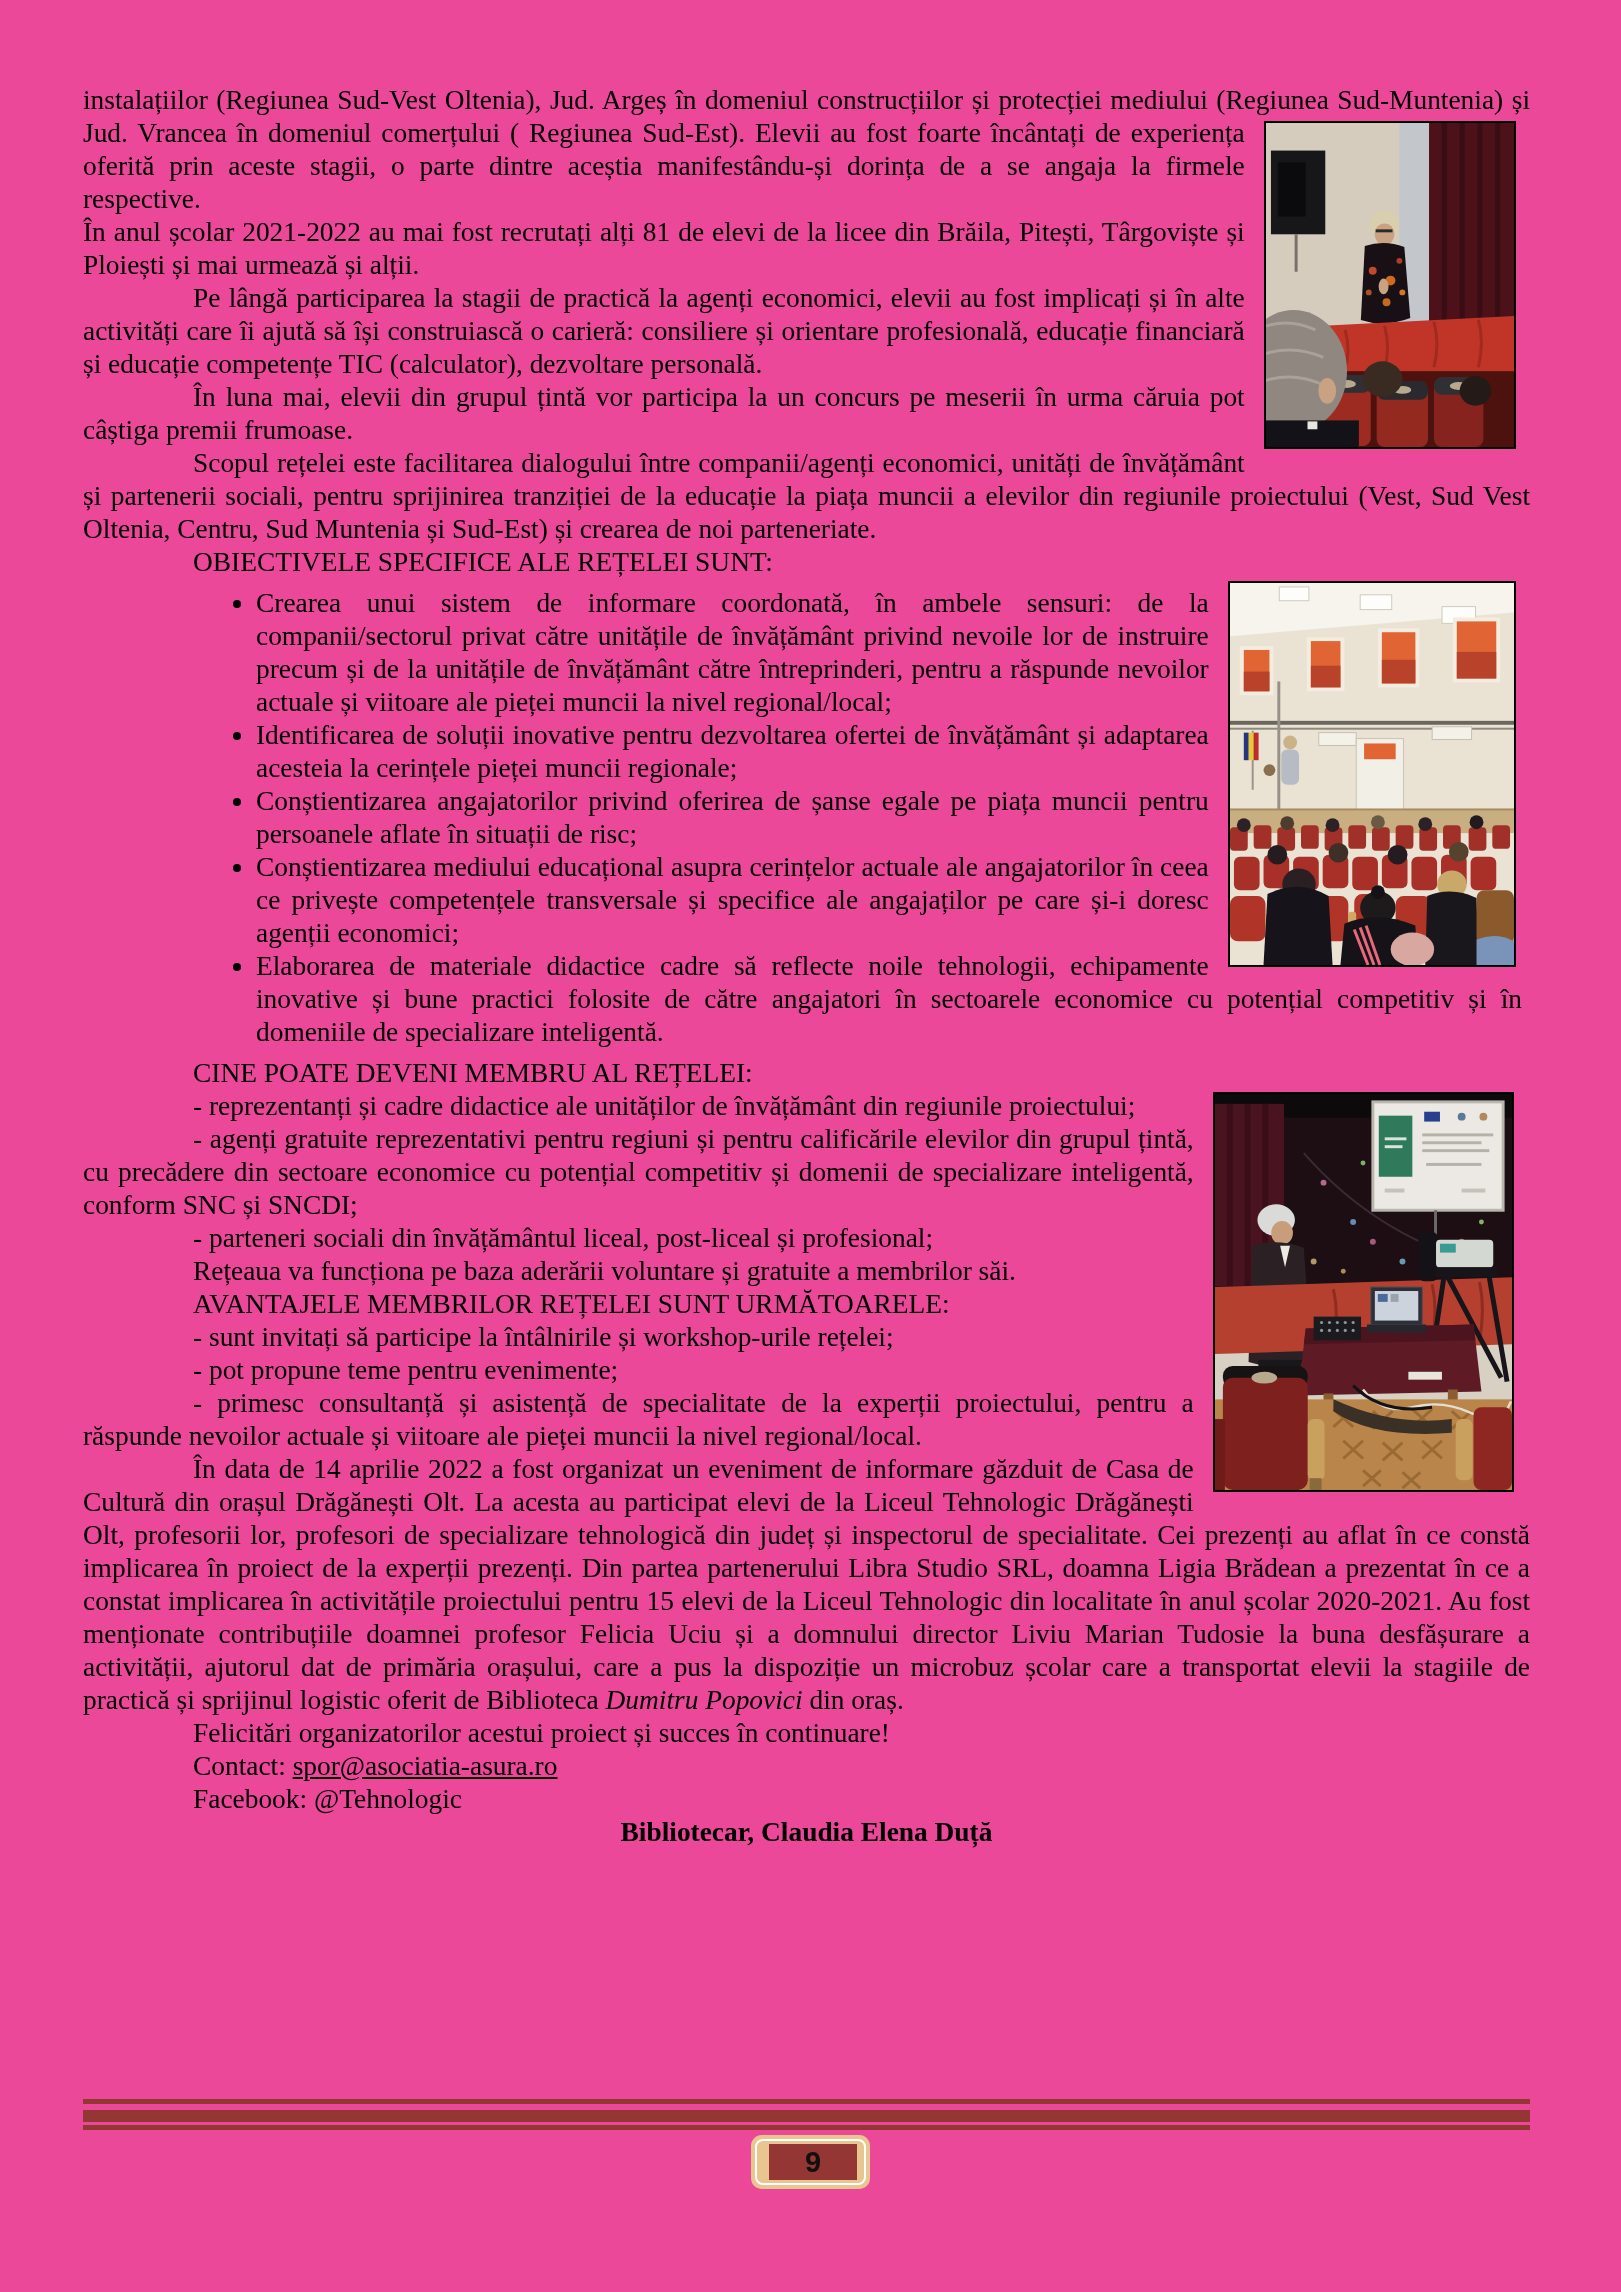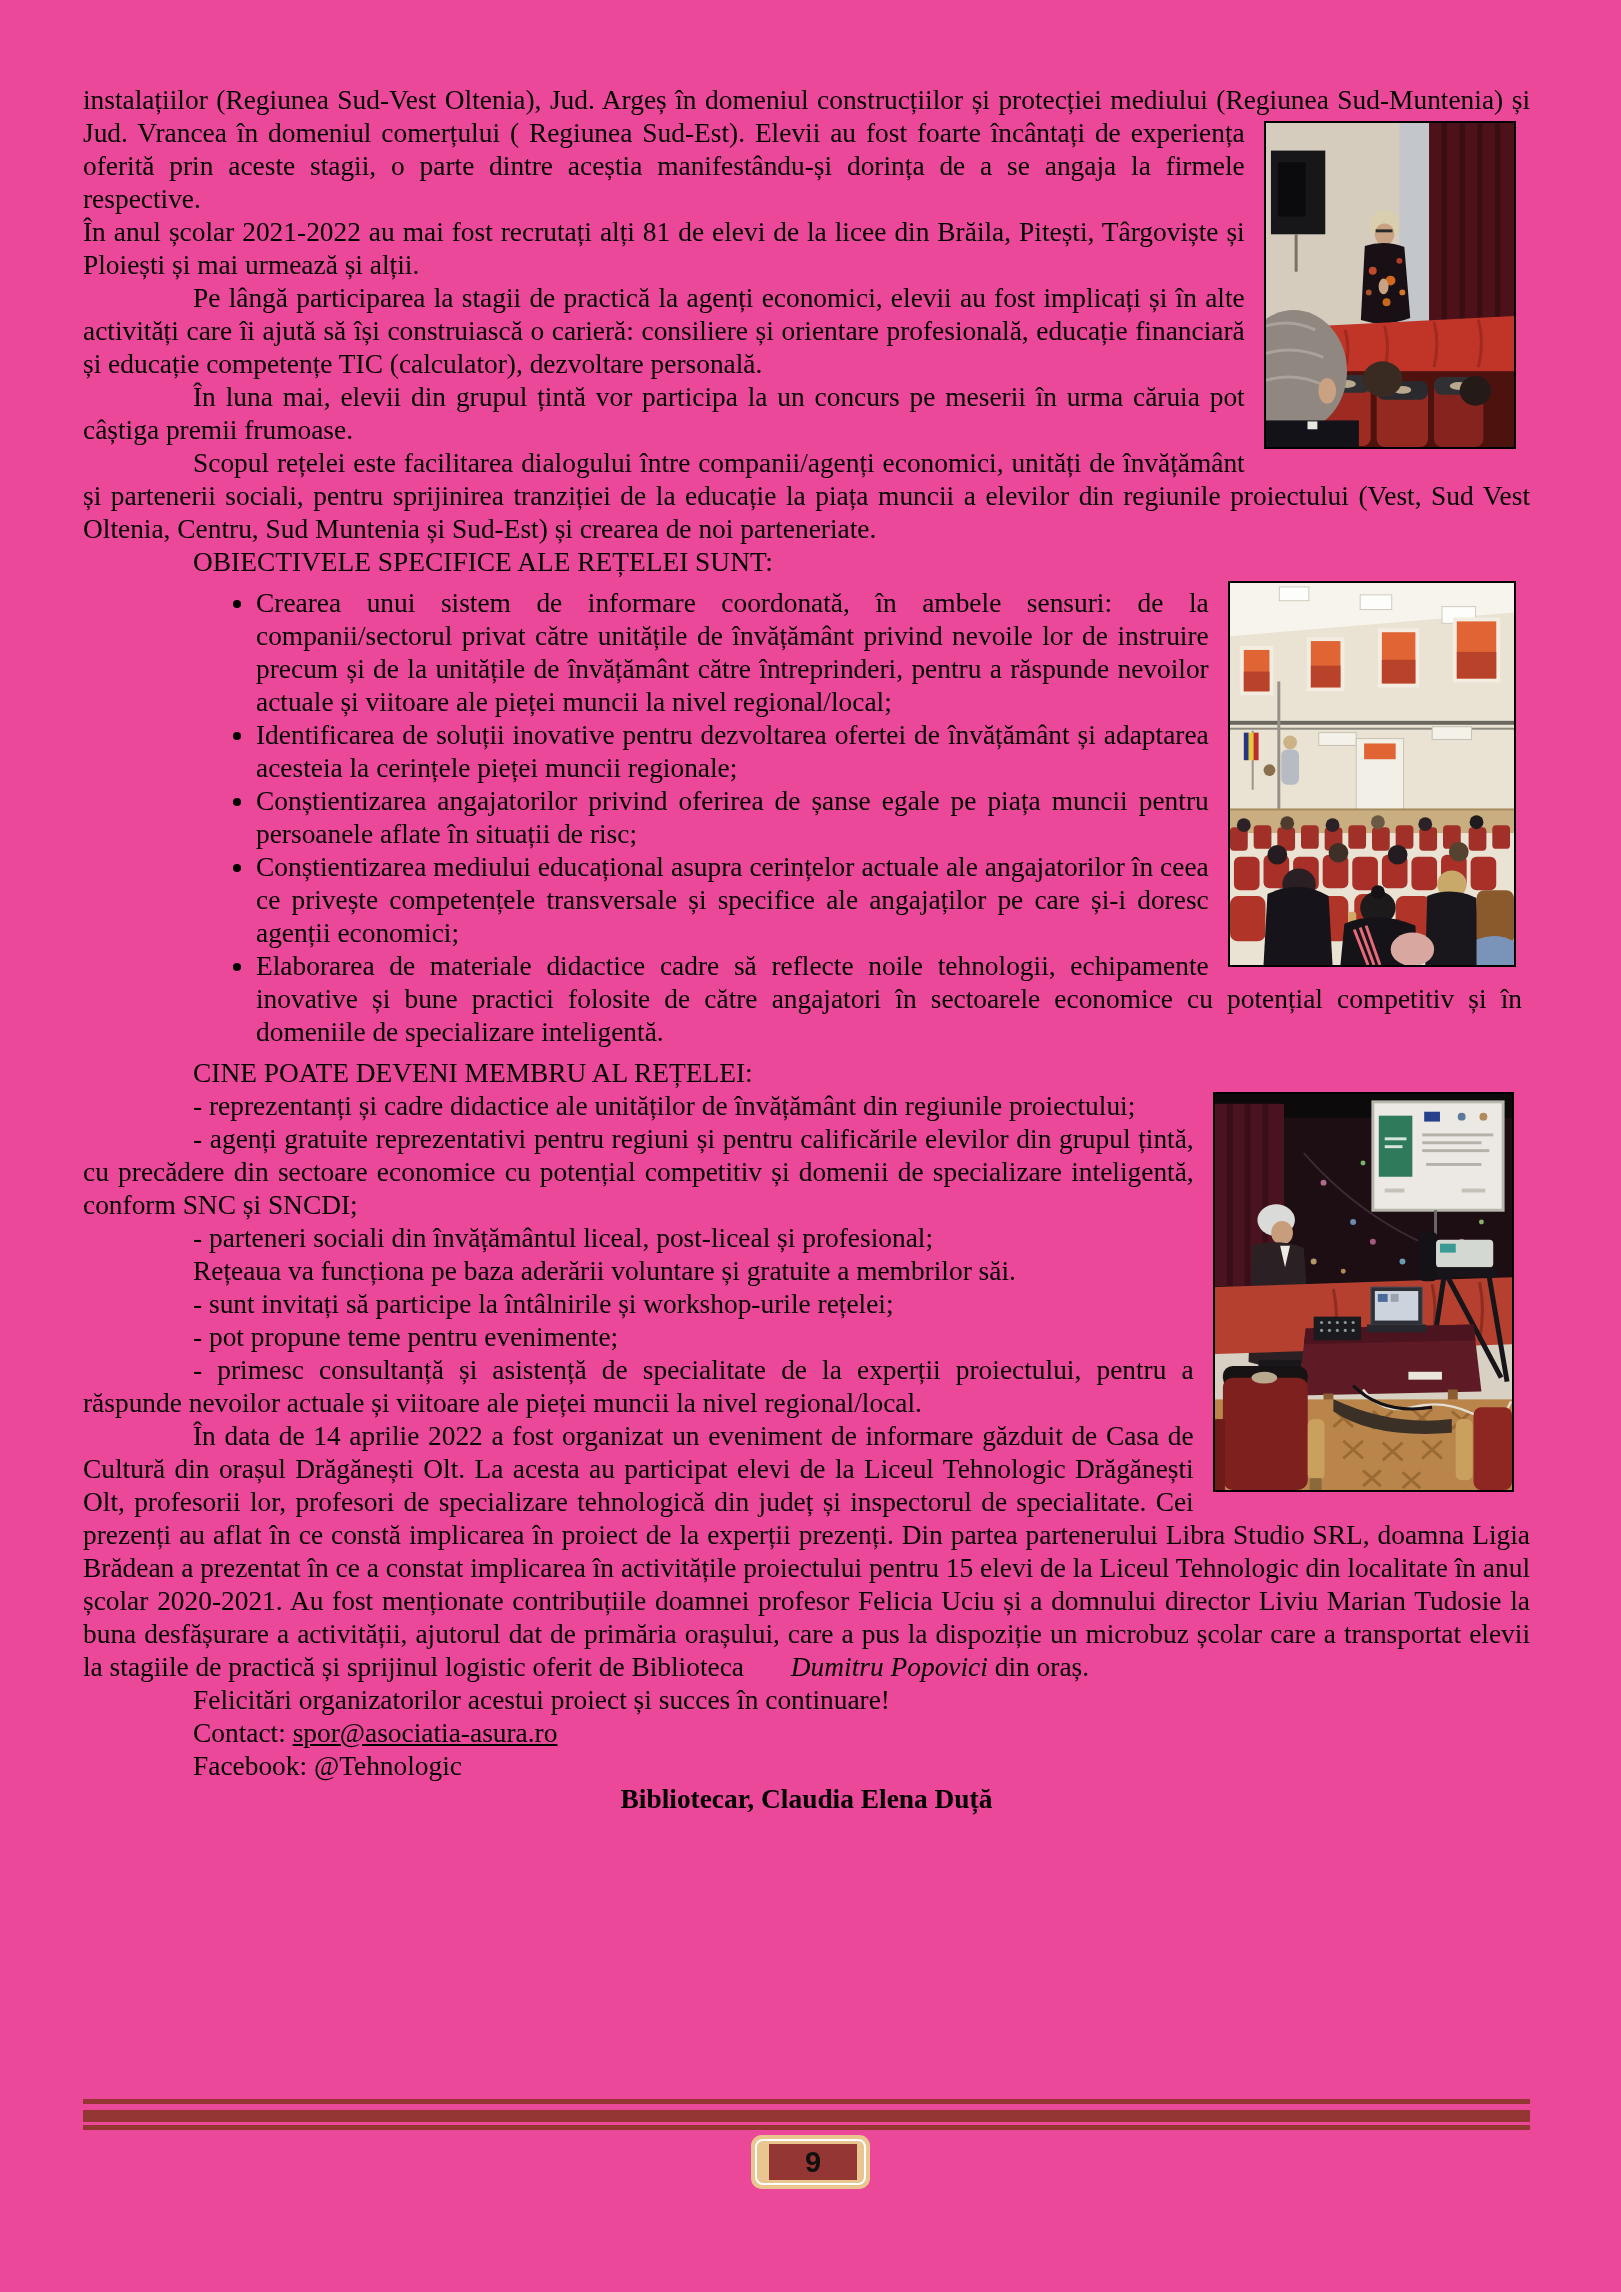--- a/index.html
+++ b/index.html
@@ -10,21 +10,21 @@
     background: #ec4899; overflow: hidden; margin: 0 auto;
   }
   .content {
     position: absolute; left: 83px; top: 84px; width: 1447px;
     font-size: 27.4px; line-height: 33px; color: #000; text-align: justify;
   }
   p.para { text-indent: 110px; }
   p.flush { text-indent: 0; }
   .sig { text-align: center; font-weight: bold; text-indent: 0; }
   a.doc-link { color: #000; text-decoration: underline; cursor: pointer; }
-  em.book { font-style: italic; margin-left: 40px; }
+  em.book { font-style: italic; }
   ul.bullets { margin: 8px; padding-left: 165px; list-style: disc outside; }
   ul.bullets li { text-align: justify; }
   .photo { float: right; clear: right; border: 2.9px solid #000; background:#d8d0c2; }
   .photo svg { display:block; width:100%; height:100%; }
   .photo1 { width: 252px; height: 328px; margin: 3.9px 13.7px 7.8px 19.6px; }
   .photo2 { width: 288px; height: 386px; margin: 2px 13.7px 9.8px 19.6px; }
   .photo3 { width: 301px; height: 400px; margin: 2px 15.7px 9.8px 19.6px; }
   .rule { position: absolute; left: 83px; width: 1447px; background: #943634; }
   .rule1 { top: 2099px; height: 4.9px; }
   .rule2 { top: 2110px; height: 11.8px; }
@@ -304,20 +304,21 @@
       <rect x="262" y="318" width="39" height="84" rx="8" fill="#8e2622"></rect>
       <rect x="244" y="330" width="17" height="62" rx="6" fill="#c9a05e"></rect>
       <rect x="0" y="330" width="10" height="72" fill="#6e1b19"></rect>
     </svg>
       </div>
 
     <p class="para">- reprezentanți și cadre didactice ale unităților de învățământ din regiunile proiectului;</p>
     <p class="para">- agenți gratuite reprezentativi pentru regiuni și pentru calificările elevilor din grupul țintă, cu precădere din sectoare economice cu potențial competitiv și domenii de specializare inteligentă, conform SNC și SNCDI;</p>
     <p class="para">- parteneri sociali din învățământul liceal, post-liceal și profesional;</p>
     <p class="para">Rețeaua va funcționa pe baza aderării voluntare și gratuite a membrilor săi.</p>
+    <p class="para">AVANTAJELE MEMBRILOR REȚELEI SUNT URMĂTOARELE:</p>
     <p class="para">- sunt invitați să participe la întâlnirile și workshop-urile rețelei;</p>
     <p class="para">- pot propune teme pentru evenimente;</p>
     <p class="para">- primesc consultanță și asistență de specialitate de la experții proiectului, pentru a răspunde nevoilor actuale și viitoare ale pieței muncii la nivel regional/local.</p>
     <p class="para"><span>În data de 14 aprilie 2022 a fost organizat un eveniment de informare găzduit de Casa de Cultură din orașul Drăgănești Olt. La acesta au participat elevi de la Liceul Tehnologic Drăgănești Olt, profesorii lor, profesori de specializare tehnologică din județ și inspectorul de specialitate. Cei prezenți au aflat în ce constă implicarea în proiect de la experții prezenți. Din partea partenerului Libra Studio SRL, doamna Ligia Brădean a prezentat în ce a constat implicarea în activitățile proiectului pentru 15 elevi de la Liceul Tehnologic din localitate în anul școlar 2020-2021. Au fost menționate contribuțiile doamnei profesor Felicia Uciu și a domnului director Liviu Marian Tudosie la buna desfășurare a activității, ajutorul dat de primăria orașului, care a pus la dispoziție un microbuz școlar care a transportat elevii la stagiile de practică și sprijinul logistic oferit de Biblioteca </span><em class="book">Dumitru Popovici</em><span> din oraș.</span></p>
     <p class="para">Felicitări organizatorilor acestui proiect și succes în continuare!</p>
     <p class="para"><span>Contact: </span><a class="doc-link">spor@asociatia-asura.ro</a></p>
     <p class="para">Facebook: @Tehnologic</p>
     <p class="sig">Bibliotecar, Claudia Elena Duță</p>
   </div>
 

